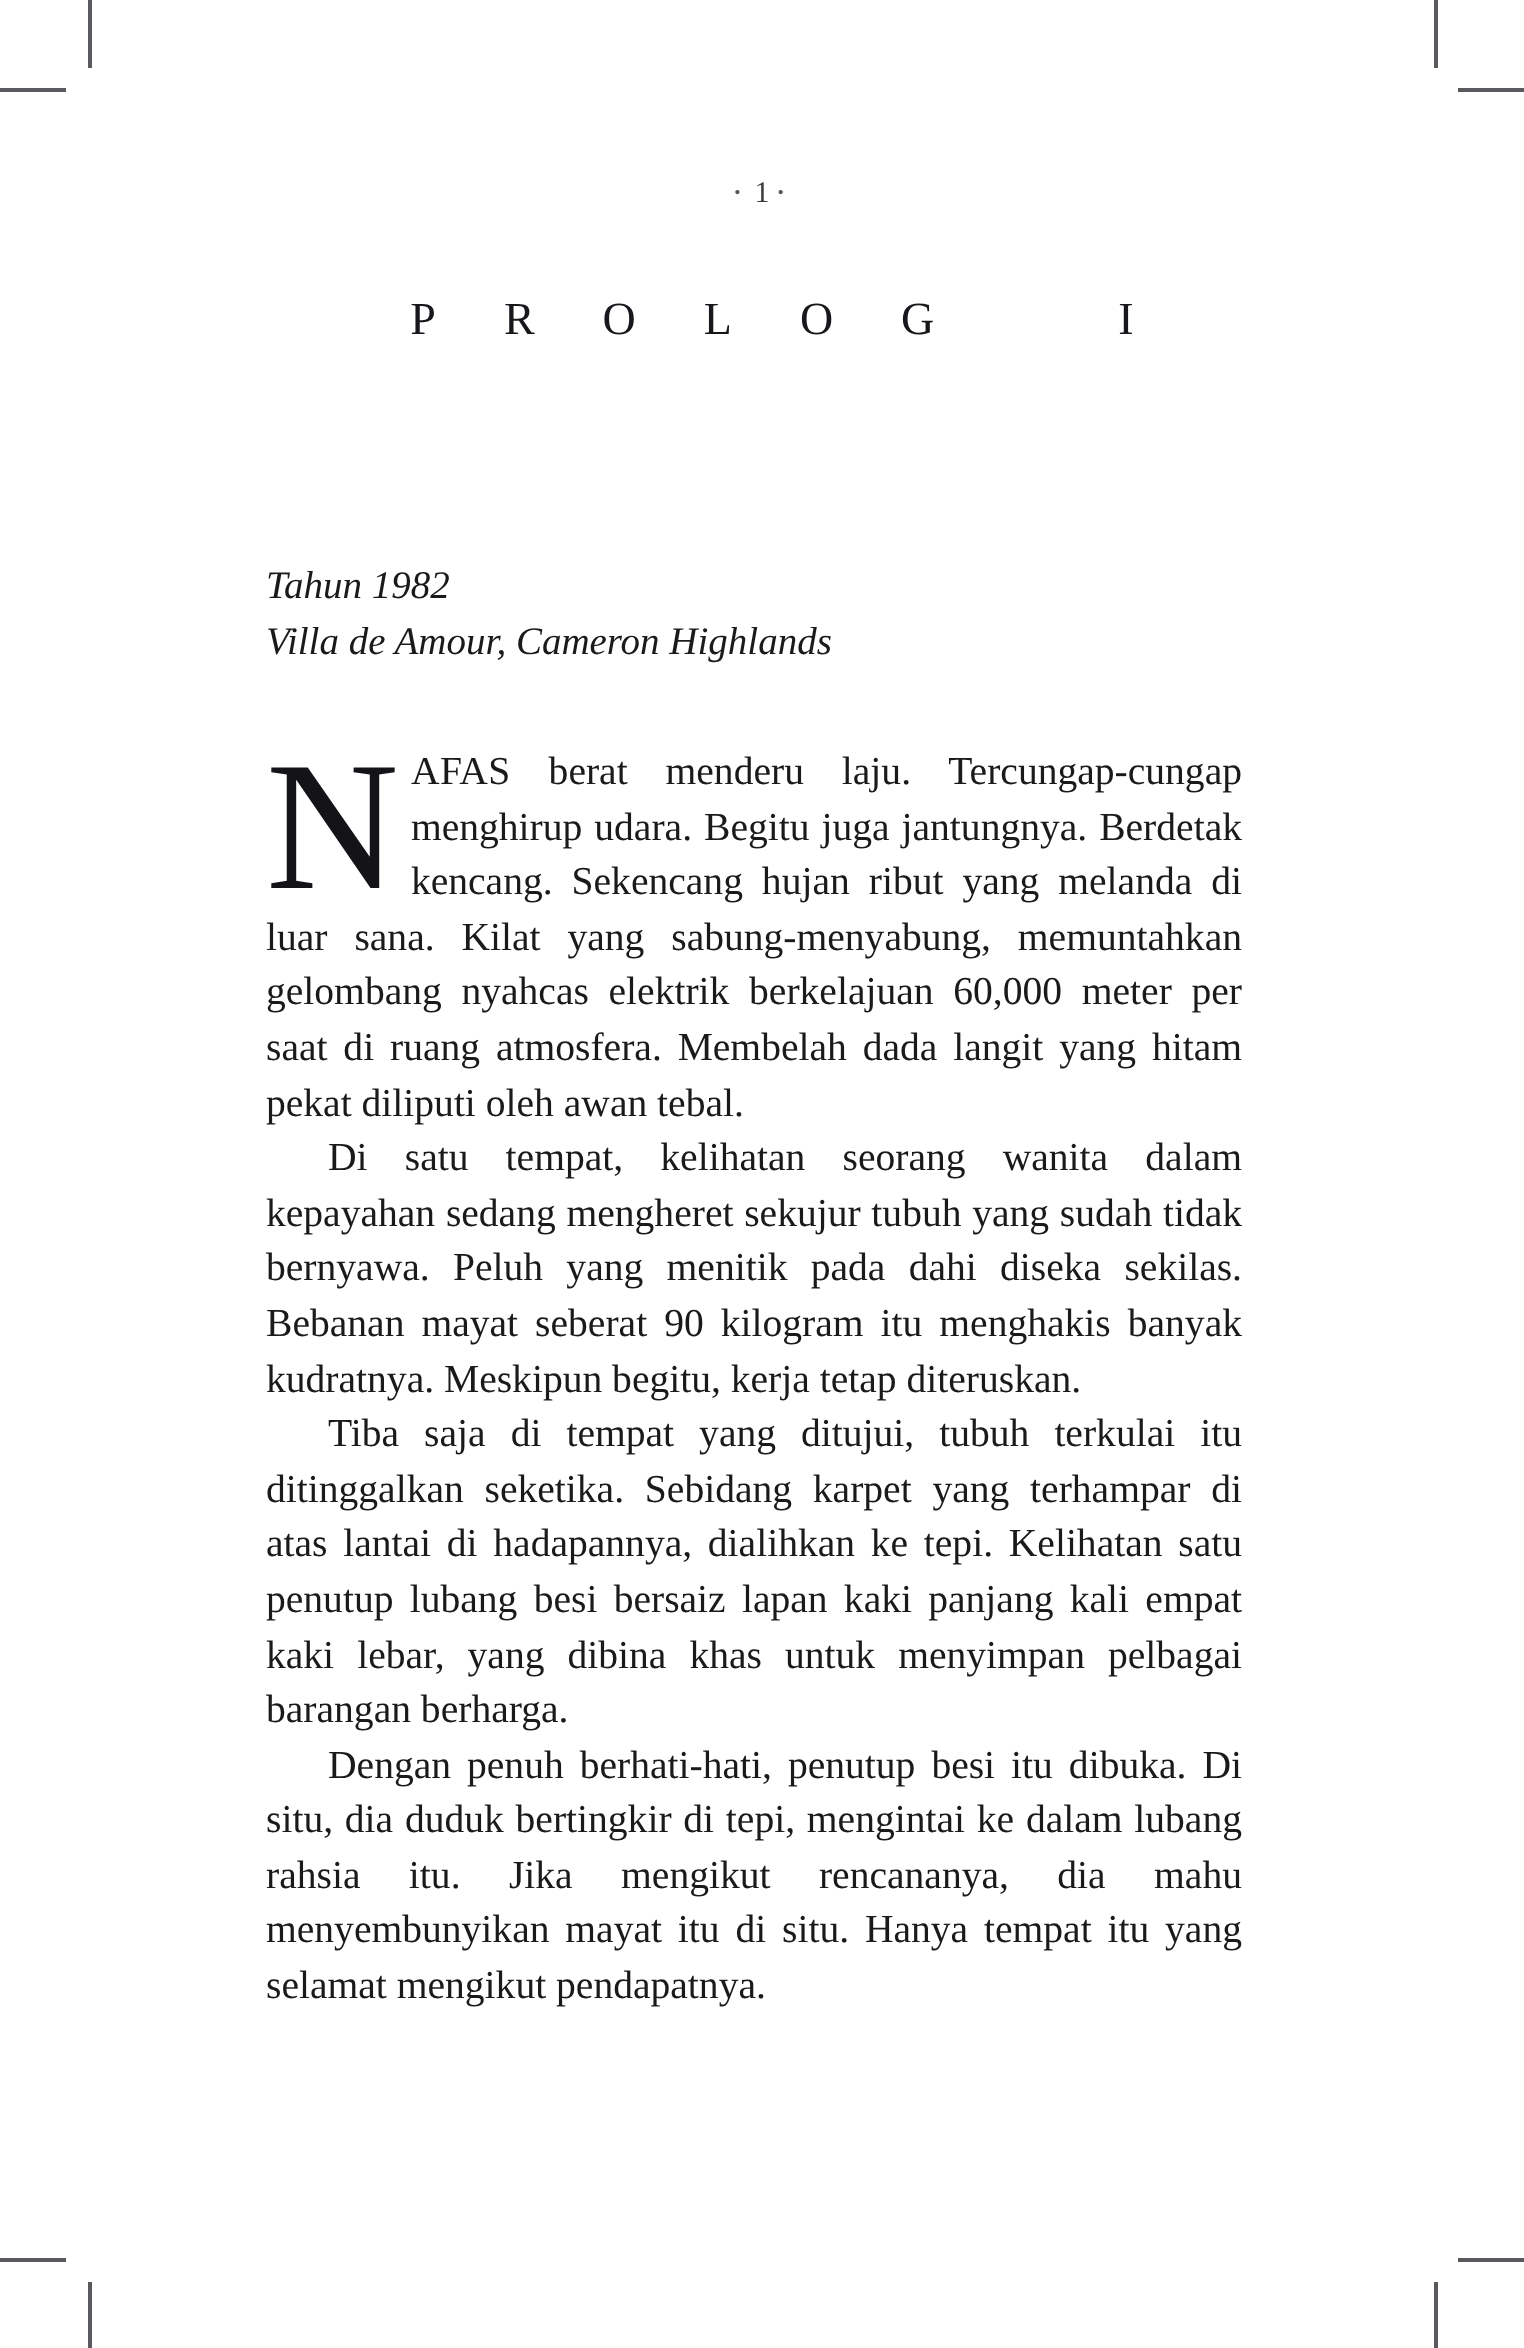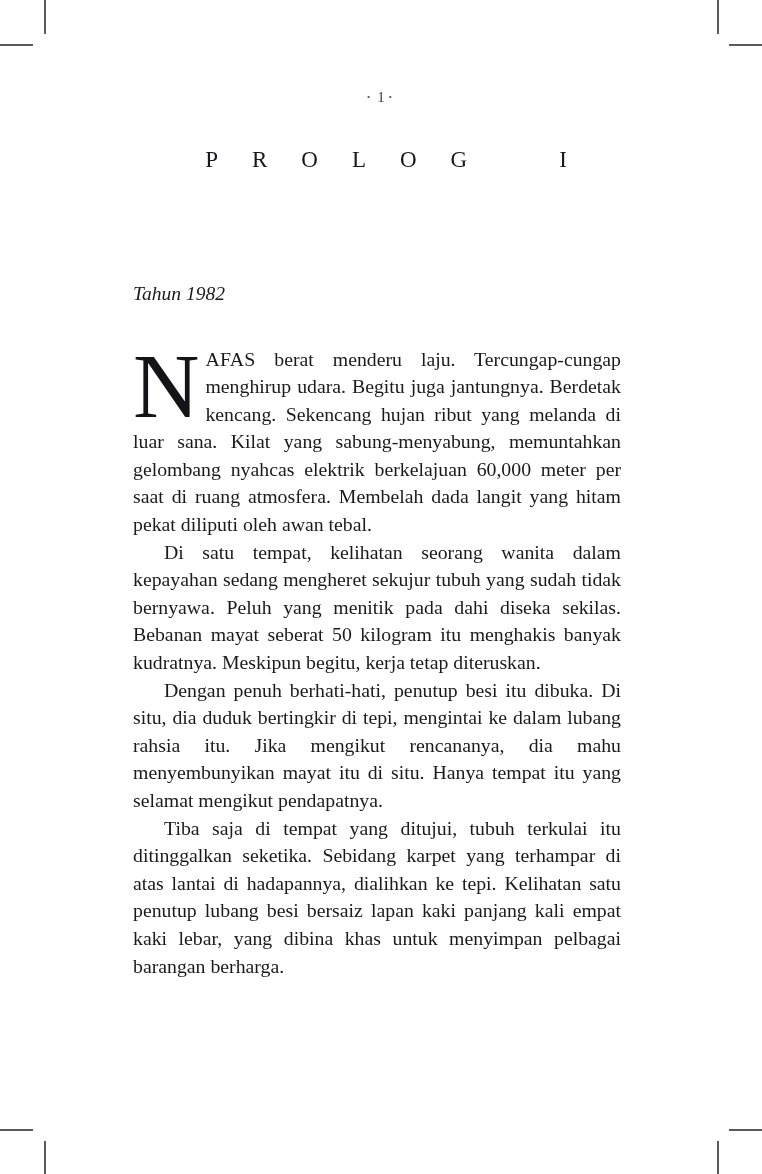--- a/index.html
+++ b/index.html
@@ -148,22 +148,23 @@
   <div class="folio">
     <span class="dot">•</span><span class="num">1</span><span class="dot">•</span>
   </div>
 
   <h1 class="chapter-heading"><span class="word">PROLOG</span><span class="numeral">I</span></h1>
 
   <div class="textblock">
 
     <p class="slugline">
       <span class="line">Tahun 1982</span>
+      <span class="line">Villa de Amour, Cameron Highlands</span>
     </p>
 
     <p class="opening"><span class="dropcap">N</span><span class="smallcaps">AFAS</span><span> berat menderu laju. Tercungap-cungap menghirup udara. Begitu juga jantungnya. Berdetak kencang. Sekencang hujan ribut yang melanda di luar sana. Kilat yang sabung-menyabung, memuntahkan gelombang nyahcas elektrik berkelajuan 60,000 meter per saat di ruang atmosfera. Membelah dada langit yang hitam pekat diliputi oleh awan tebal.</span></p>
 
-    <p class="body-p indent">Di satu tempat, kelihatan seorang wanita dalam kepayahan sedang mengheret sekujur tubuh yang sudah tidak bernyawa. Peluh yang menitik pada dahi diseka sekilas. Bebanan mayat seberat 50 kilogram itu menghakis banyak kudratnya. Meskipun begitu, kerja tetap diteruskan.</p>
+    <p class="body-p indent">Di satu tempat, kelihatan seorang wanita dalam kepayahan sedang mengheret sekujur tubuh yang sudah tidak bernyawa. Peluh yang menitik pada dahi diseka sekilas. Bebanan mayat seberat 90 kilogram itu menghakis banyak kudratnya. Meskipun begitu, kerja tetap diteruskan.</p>
+    <p class="body-p indent">Tiba saja di tempat yang ditujui, tubuh terkulai itu ditinggalkan seketika. Sebidang karpet yang terhampar di atas lantai di hadapannya, dialihkan ke tepi. Kelihatan satu penutup lubang besi bersaiz lapan kaki panjang kali empat kaki lebar, yang dibina khas untuk menyimpan pelbagai barangan berharga.</p>
     <p class="body-p indent">Dengan penuh berhati-hati, penutup besi itu dibuka.  Di situ, dia duduk bertingkir di tepi, mengintai ke dalam lubang rahsia itu. Jika mengikut rencananya, dia mahu menyembunyikan mayat itu di situ. Hanya tempat itu yang selamat mengikut pendapatnya.</p>
-    <p class="body-p indent">Tiba saja di tempat yang ditujui, tubuh terkulai itu ditinggalkan seketika. Sebidang karpet yang terhampar di atas lantai di hadapannya, dialihkan ke tepi. Kelihatan satu penutup lubang besi bersaiz lapan kaki panjang kali empat kaki lebar, yang dibina khas untuk menyimpan pelbagai barangan berharga.</p>
 
   </div>
 </div>
 
 </body></html>

